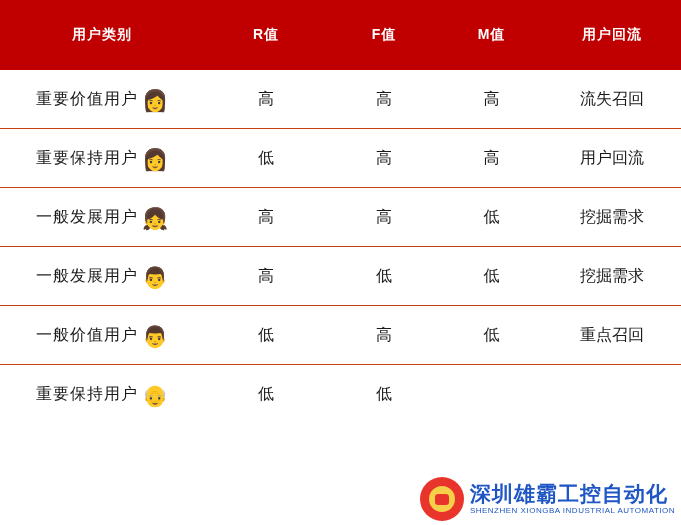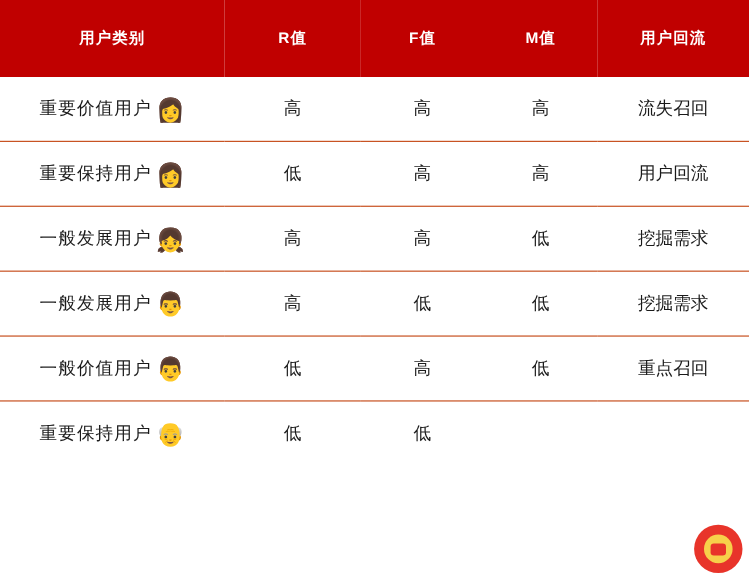--- a/index.html
+++ b/index.html
@@ -176,13 +176,17 @@
       <td>低</td>
       <td>低</td>
       <td></td>
       <td></td>
     </tr>
   </tbody>
 </table>
 
 <div class="watermark">
   <div class="wm-badge"></div>
+  <div class="wm-text">
+    <div class="wm-cn">深圳雄霸工控自动化</div>
+    <div class="wm-en">SHENZHEN XIONGBA INDUSTRIAL AUTOMATION</div>
+  </div>
 </div>
 
 </body></html>

